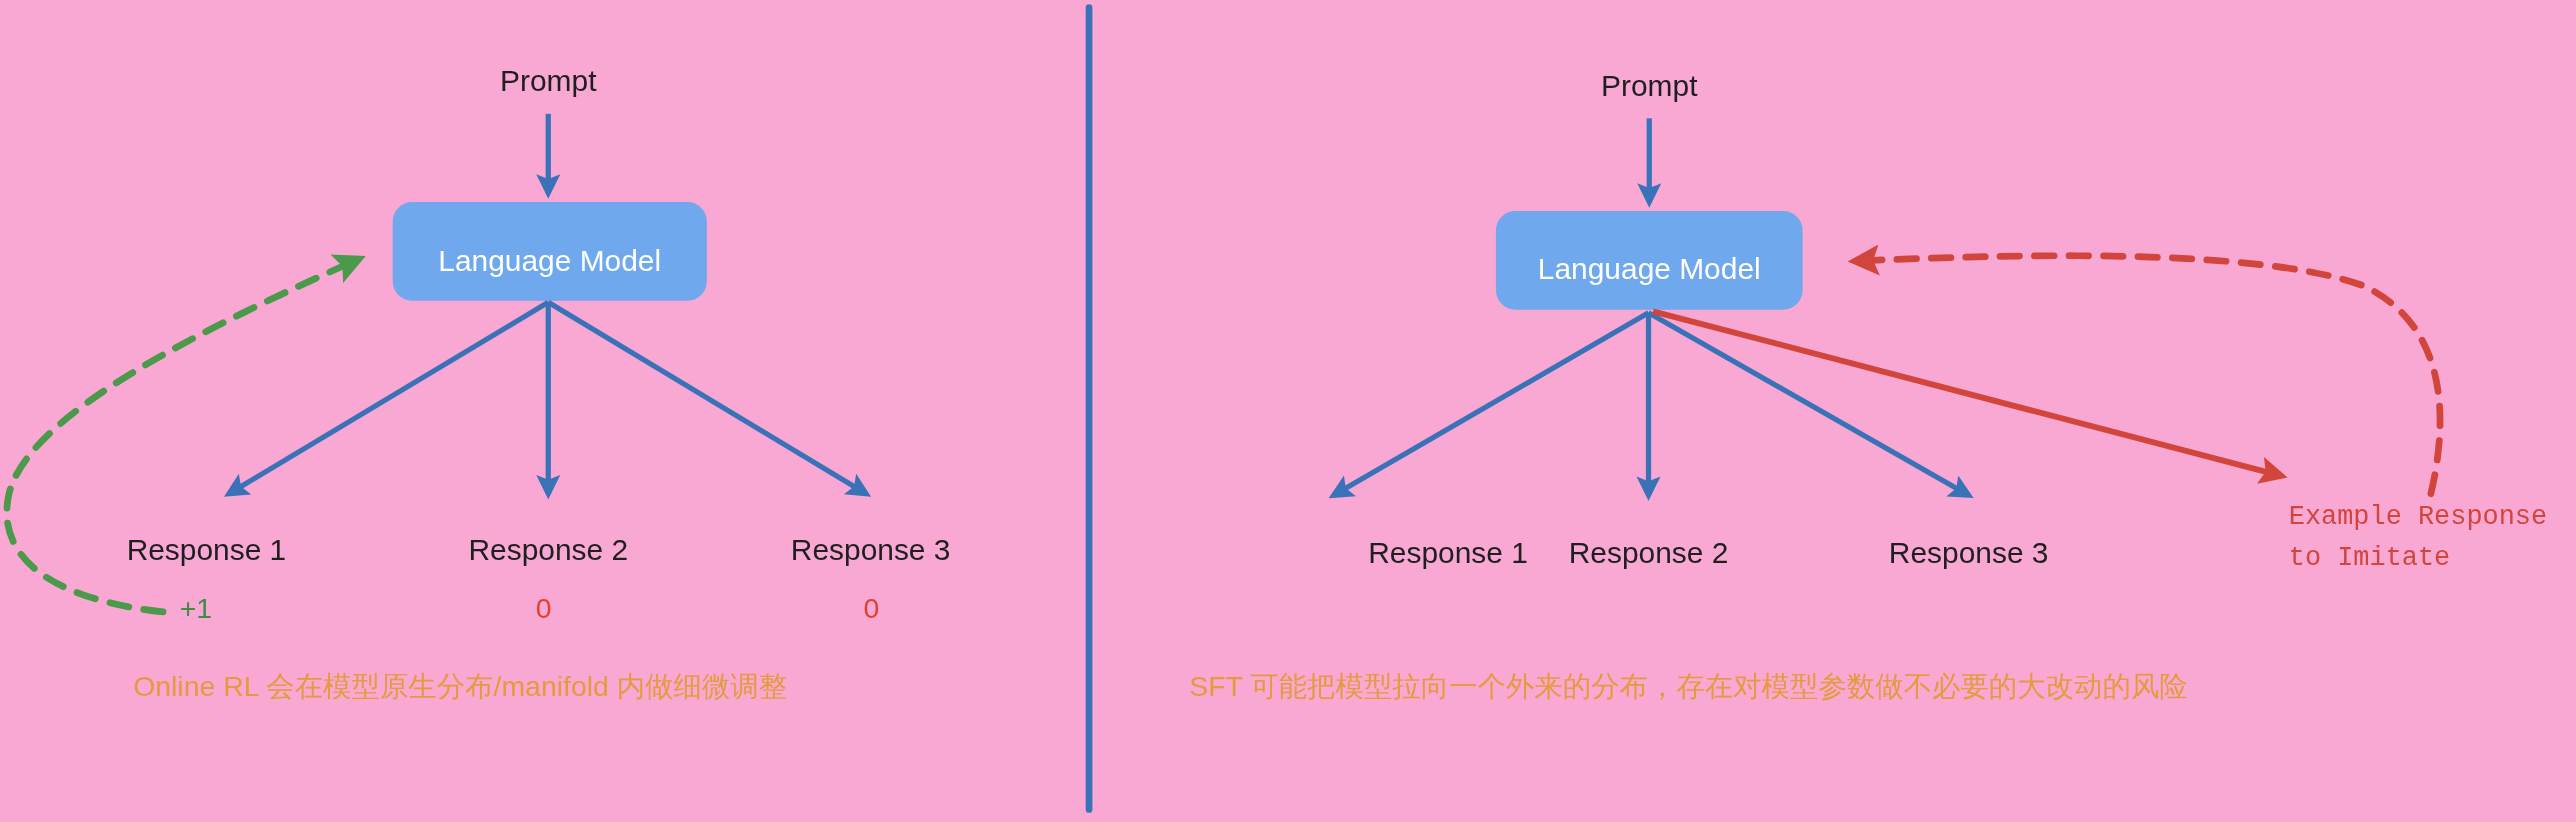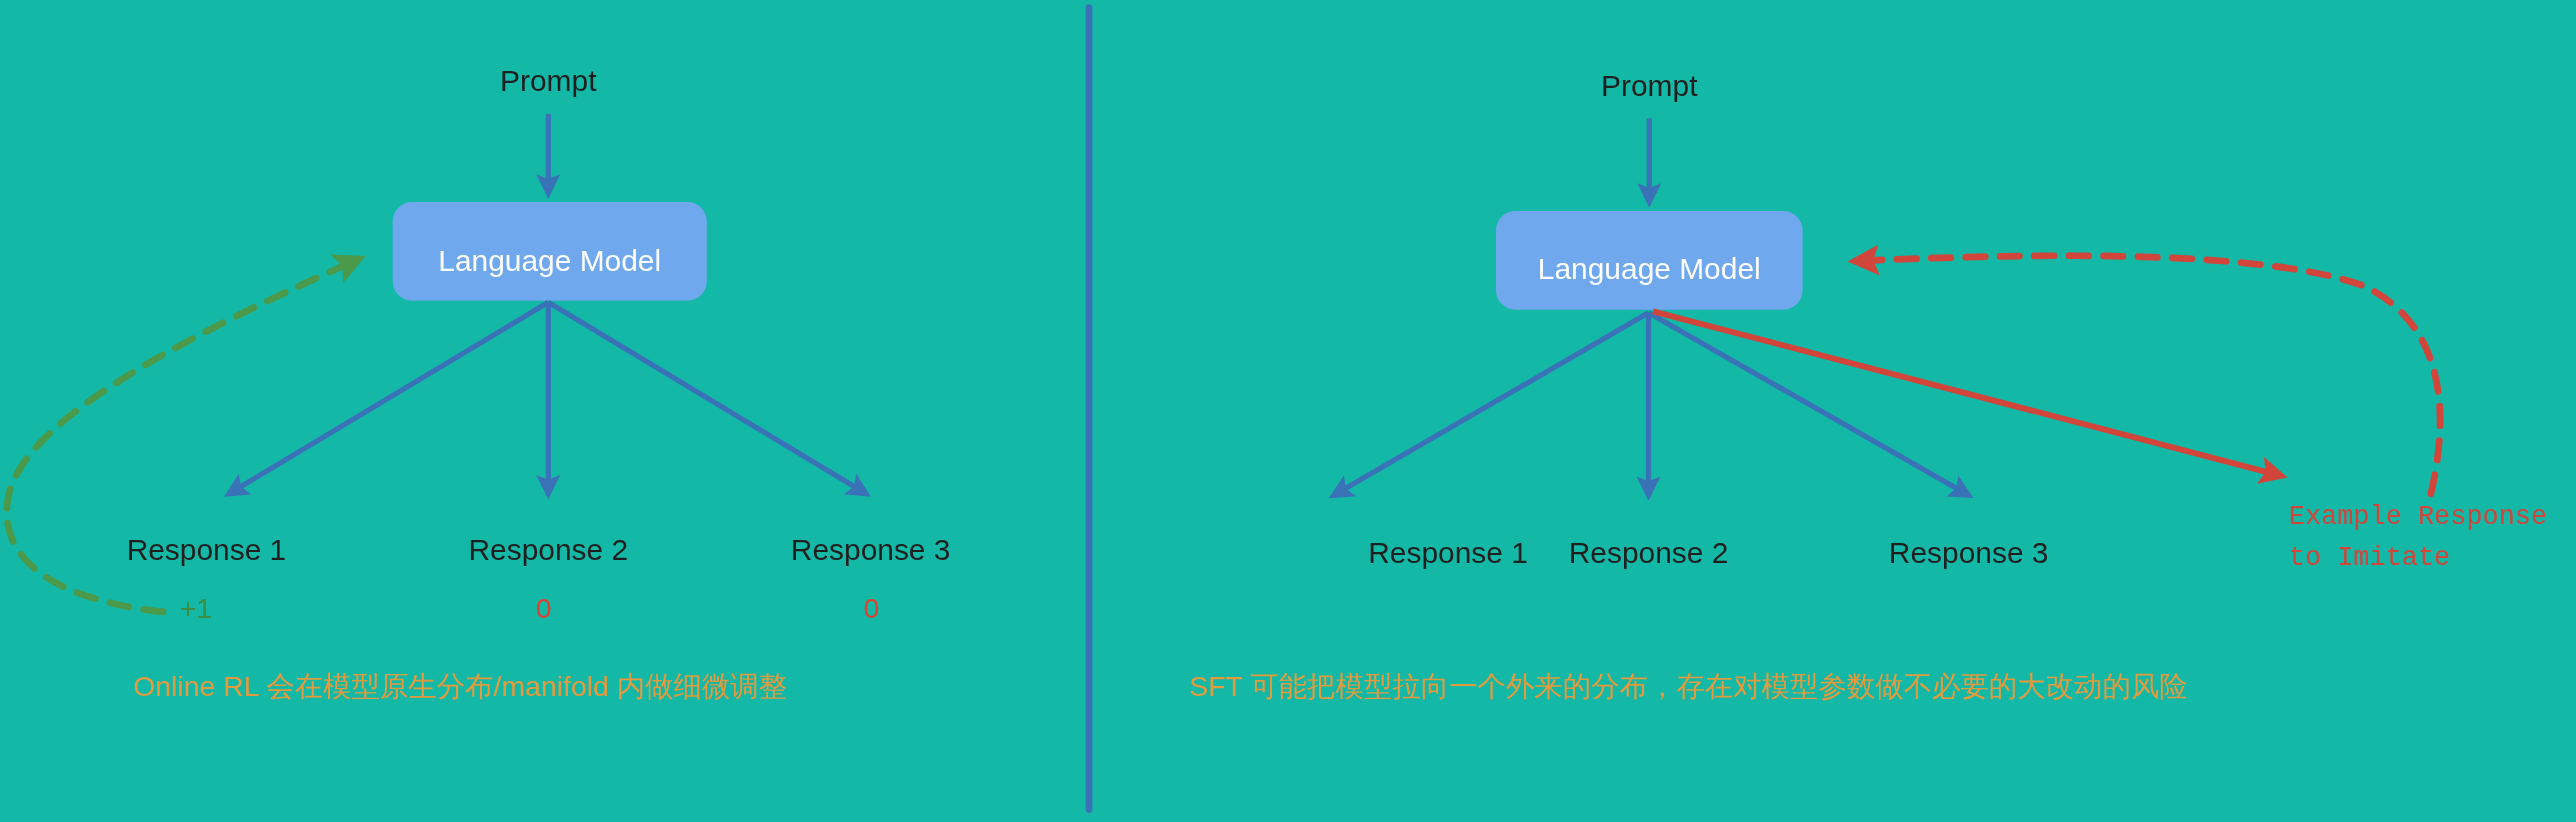--- a/index.html
+++ b/index.html
@@ -7,21 +7,21 @@
     padding: 0;
     background: #ffffff;
   }
   body {
     font-family: "Liberation Sans", sans-serif;
   }
   #stage {
     position: relative;
     width: 2576px;
     height: 823px;
-    background: #14b8a6;
+    background: #f9a8d4;
     overflow: hidden;
   }
   #diagram {
     position: absolute;
     top: 0;
     left: 0;
     width: 2576px;
     height: 823px;
     display: block;
   }

